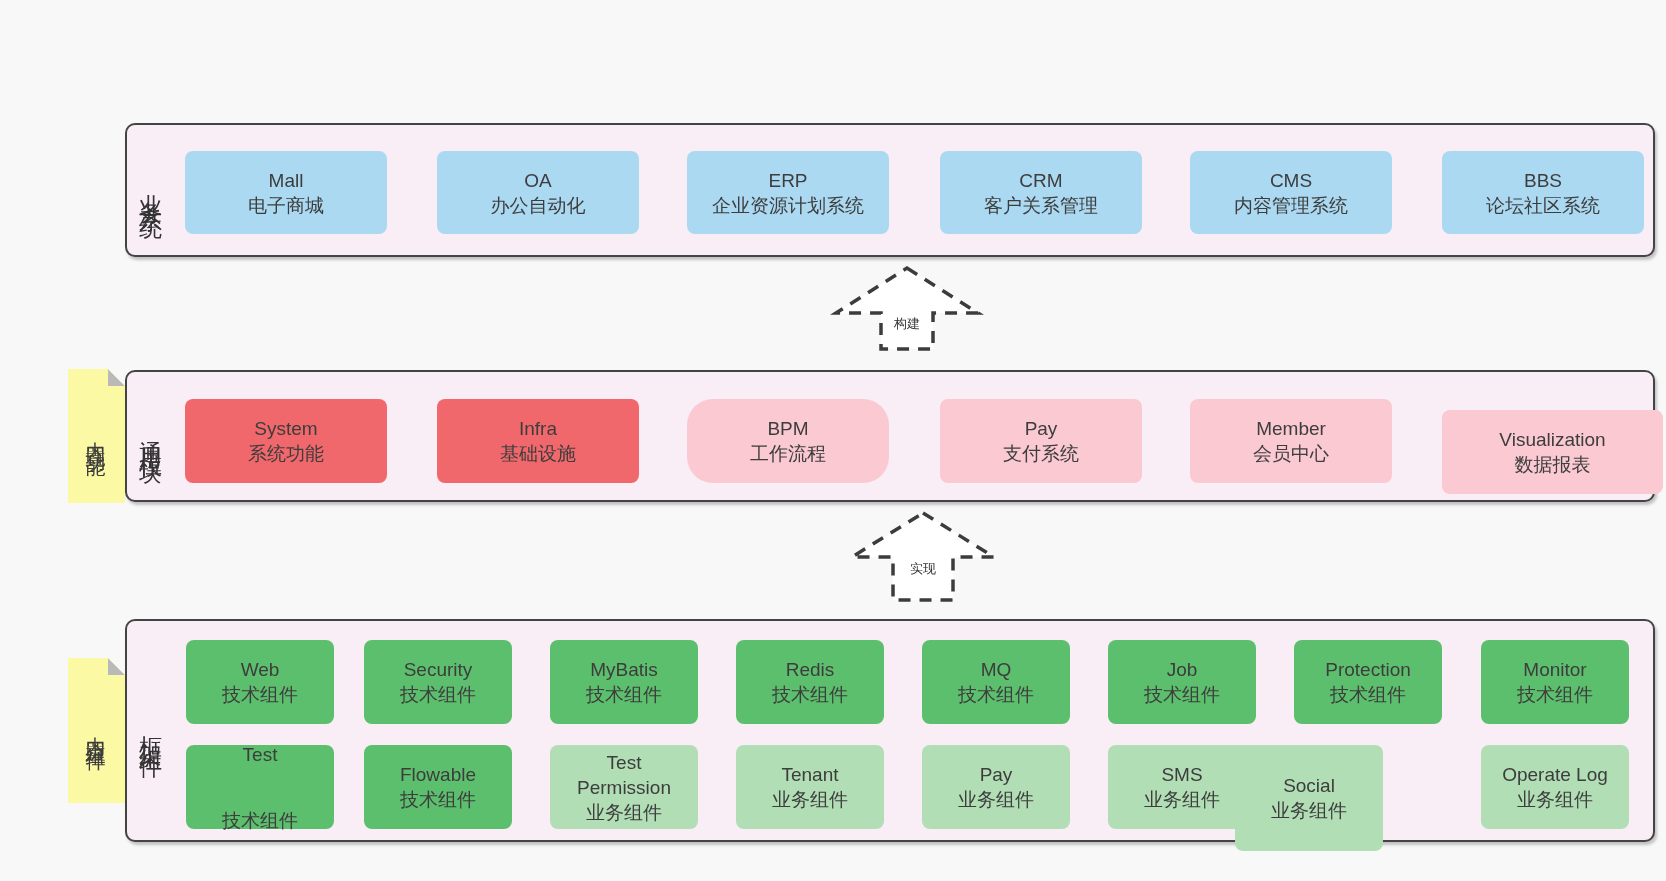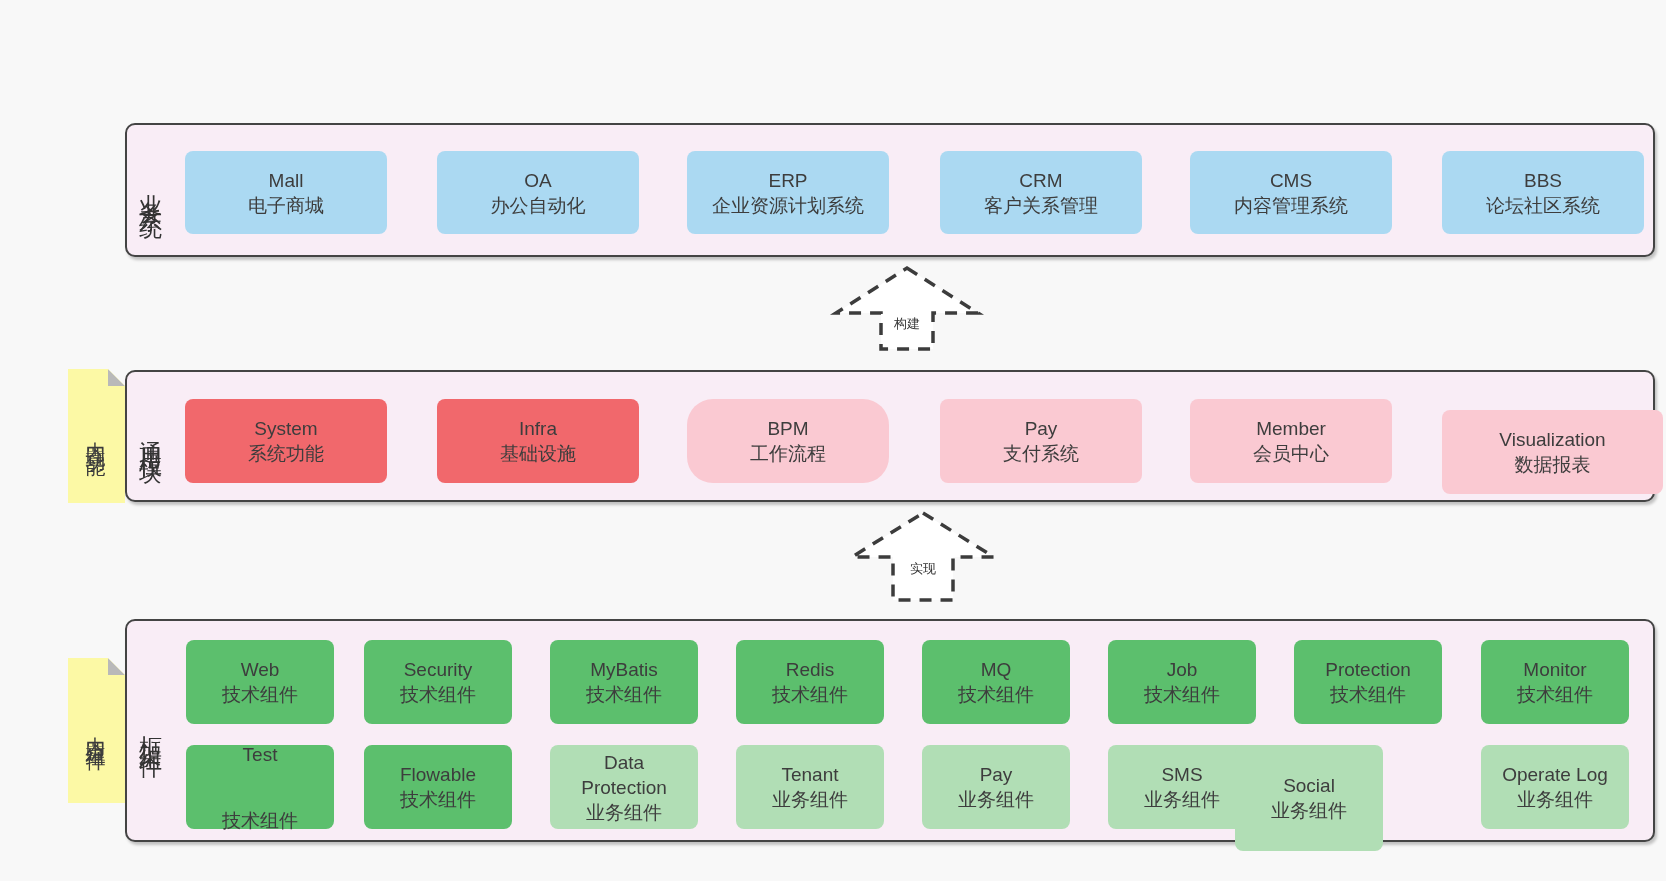--- a/index.html
+++ b/index.html
@@ -203,21 +203,21 @@
       </div>
       <div class="box" style="left: 59px; top: 124px; width: 148px; height: 84px; background: var(--c-green); gap: 41px;">
         <div class="box-title">Test</div>
         <div class="box-sub">技术组件</div>
       </div>
       <div class="box" style="left: 237px; top: 124px; width: 148px; height: 84px; background: var(--c-green);">
         <div class="box-title">Flowable</div>
         <div class="box-sub">技术组件</div>
       </div>
       <div class="box" style="left: 423px; top: 124px; width: 148px; height: 84px; background: var(--c-lightgreen);">
-        <div class="box-title">Data Protection</div>
+        <div class="box-title">Test Permission</div>
         <div class="box-sub">业务组件</div>
       </div>
       <div class="box" style="left: 609px; top: 124px; width: 148px; height: 84px; background: var(--c-lightgreen);">
         <div class="box-title">Tenant</div>
         <div class="box-sub">业务组件</div>
       </div>
       <div class="box" style="left: 795px; top: 124px; width: 148px; height: 84px; background: var(--c-lightgreen);">
         <div class="box-title">Pay</div>
         <div class="box-sub">业务组件</div>
       </div>

